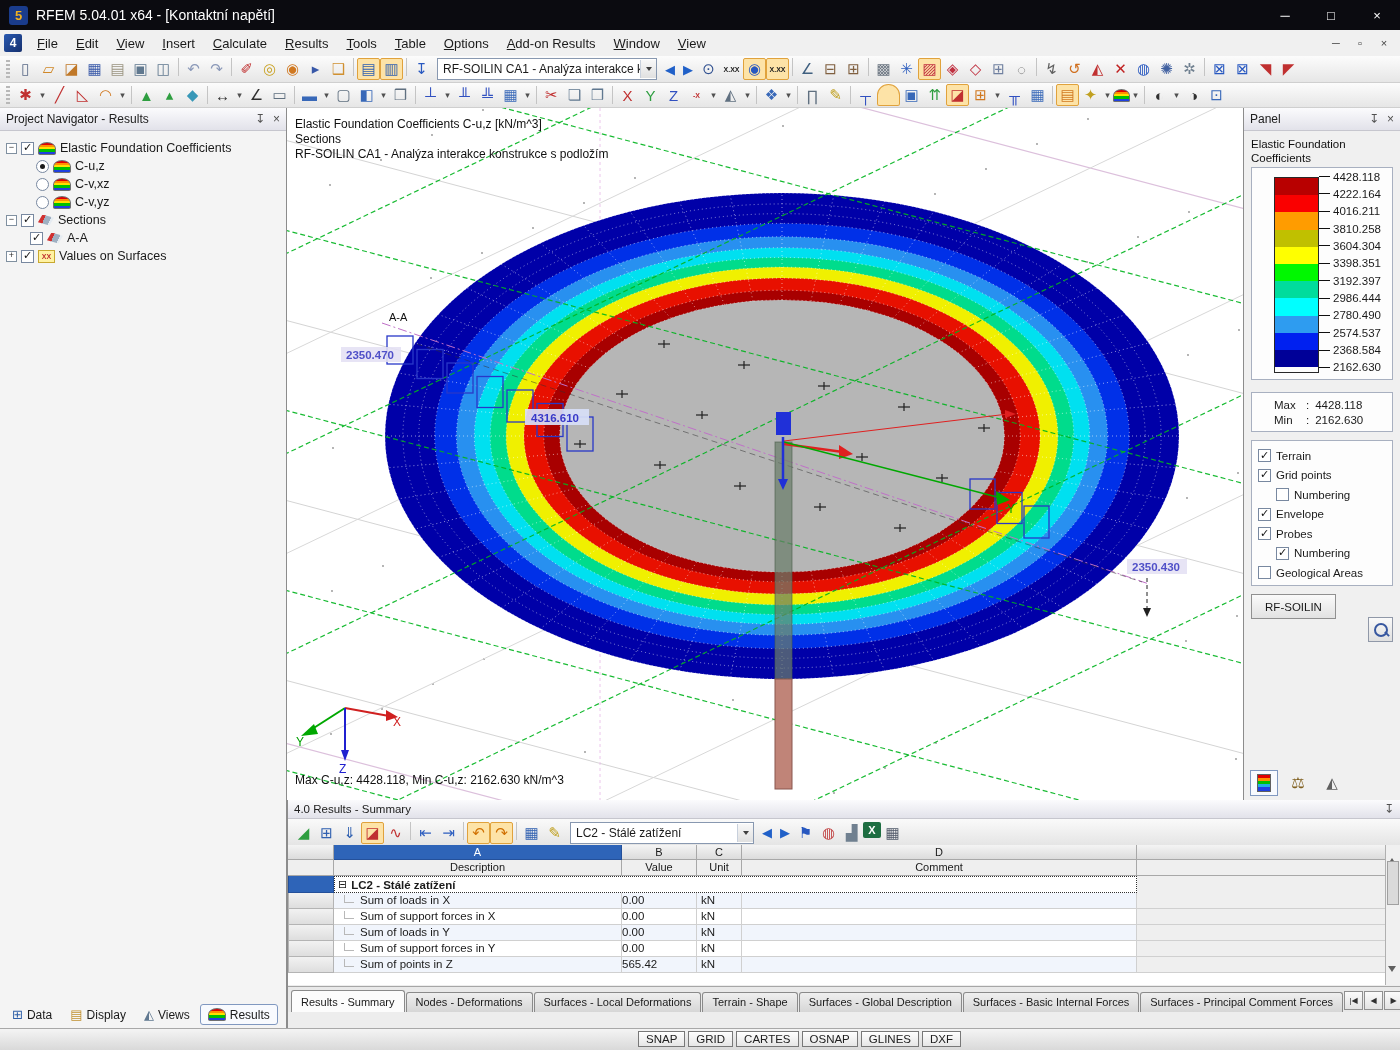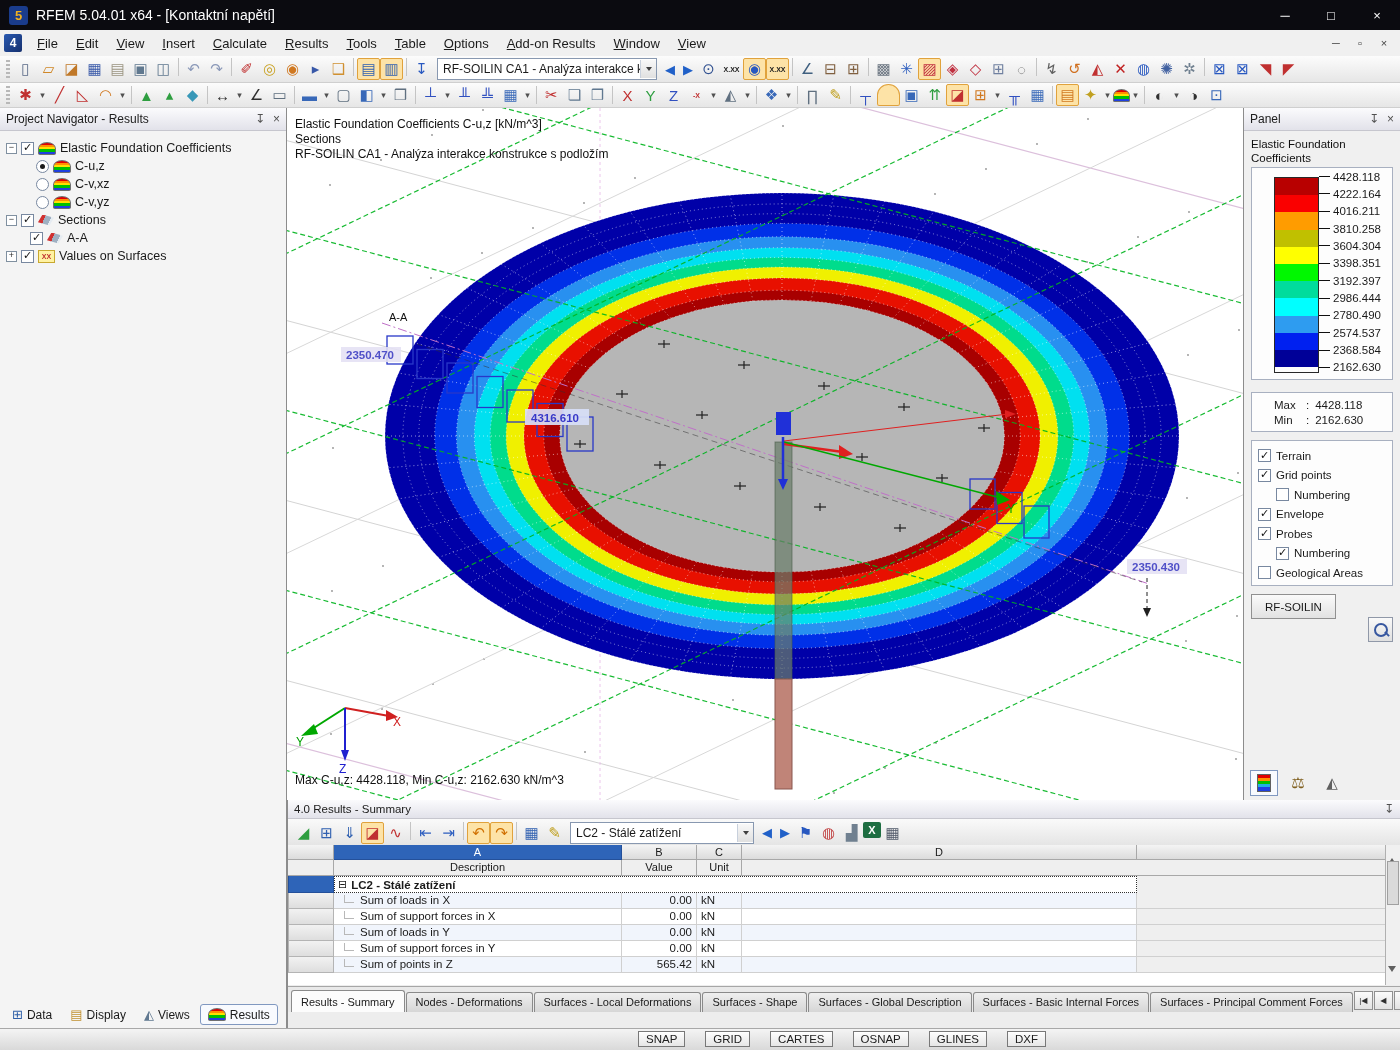--- a/index.html
+++ b/index.html
@@ -102,37 +102,37 @@
   .rh.selrh{background:#2E64B8;border-color:#24509A;}
   .grow{display:flex;height:17px;font-size:11.5px;font-weight:bold;align-items:stretch;}
   .gbody{width:803px;flex:none;box-sizing:border-box;border:1px dotted #303030;display:flex;align-items:center;padding-left:3px;gap:4px;background:#FFF;}
   .gicon{font-size:11px;font-weight:normal;}
   .drow{display:flex;height:16px;font-size:11.5px;align-items:stretch;}
   .drow .c{box-sizing:border-box;border-right:1px solid #D0D0D0;border-bottom:1px solid #D0D0D0;line-height:15px;background:#FFF;}
   .drow:nth-child(odd) .c{background:#F1F5FC;}
   .drow .cfill{background:#EFEFEF !important;}
   .cdesc{width:288px;flex:none;display:flex;align-items:center;}
   .cdesc::before{content:"";display:inline-block;width:9px;height:7px;border-left:1px solid #B8B8B8;border-bottom:1px solid #B8B8B8;margin:-4px 6px 0 10px;}
-  .cval{width:75px;flex:none;text-align:right;padding-right:4px;}
+  .cval{width:75px;flex:none;padding-right:4px;}
   .cunit{width:45px;flex:none;padding-left:4px;}
   .ccomment{width:395px;flex:none;}
   .cfill{flex:1;border-right:none !important;}
   .vscroll{position:absolute;right:0;top:0;width:15px;bottom:0;background:#F0F0F0;border-left:1px solid #B0B0B0;box-sizing:border-box;}
   .sarr{position:absolute;left:2px;width:9px;height:9px;}
   .sarr.up{top:4px;border-left:4.5px solid transparent;border-right:4.5px solid transparent;border-bottom:6px solid #606060;width:0;}
   .sarr.dn{bottom:4px;border-left:4.5px solid transparent;border-right:4.5px solid transparent;border-top:6px solid #606060;width:0;}
   .sthumb{position:absolute;left:1px;right:1px;top:16px;height:42px;background:#DADADA;border:1px solid #A0A0A0;}
   .dtabs{position:absolute;left:0;right:0;bottom:16px;height:25px;background:#E9E9E9;border-top:1px solid #A6A6A6;display:flex;align-items:flex-end;padding-left:3px;}
   .dtab{padding:3px 9px 4px 9px;border:1px solid #8A8A8A;border-bottom:none;background:linear-gradient(#EFEFEF,#D6D6D6);font-size:11px;border-radius:3px 3px 0 0;margin-right:1px;white-space:nowrap;}
   .dtab.on{background:#FCFCFC;padding-top:5px;}
   .tabnav{margin-left:auto;display:flex;gap:1px;margin-right:2px;margin-bottom:2px;}
   .tnbtn{width:17px;height:17px;border:1px solid #909090;background:linear-gradient(#FBFBFB,#E2E2E2);font-size:8px;display:flex;align-items:center;justify-content:center;color:#303030;}
   
   #statusbar{position:absolute;left:0;top:1028px;width:1400px;height:22px;background:linear-gradient(#F4F4F4,#D9D9D9);border-top:1px solid #A8A8A8;box-sizing:border-box;}
-  .sbtns{position:absolute;left:638px;top:2px;display:flex;gap:20px;}
+  .sbtns{position:absolute;left:638px;top:2px;display:flex;gap:3px;}
   .sbtn{border:1px solid #787878;background:linear-gradient(#FEFEFE,#E6E6E6);padding:1px 7px;font-size:11.5px;color:#202020;box-shadow:inset 0 1px 0 #FFF;}
 </style>
 </head>
 <body>
 
 <div id="app">
 
   <div id="titlebar">
     <span class="appico">5</span>
     <span class="ttl">RFEM 5.04.01 x64 - [Kontaktní napětí]</span>
@@ -819,20 +819,21 @@
         <div class="hcell w-b">B</div>
         <div class="hcell w-c">C</div>
         <div class="hcell w-d">D</div>
         <div class="hcell w-f"></div>
       </div>
       <div class="trowf hrow">
         <div class="hcell w-rh"></div>
         <div class="hcell w-a">Description</div>
         <div class="hcell w-b">Value</div>
         <div class="hcell w-c">Unit</div>
+        <div class="hcell w-d">Comment</div>
         <div class="hcell w-f"></div>
       </div>
       <div class="grow">
         <div class="rh selrh"></div>
         <div class="gbody">
           <span class="gicon">⊟</span>
           <span>LC2 - Stálé zatížení</span>
         </div>
         <div class="cfill" style="background:#EFEFEF"></div>
       </div>
@@ -887,21 +888,21 @@
       <div class="vscroll">
         <i class="sarr up"></i>
         <i class="sthumb"></i>
         <i class="sarr dn"></i>
       </div>
     </div>
     <div class="dtabs">
       <div class="dtab on">Results - Summary</div>
         <div class="dtab">Nodes - Deformations</div>
         <div class="dtab">Surfaces - Local Deformations</div>
-        <div class="dtab">Surfaces - Shape</div>
+        <div class="dtab">Terrain - Shape</div>
         <div class="dtab">Surfaces - Global Description</div>
         <div class="dtab">Surfaces - Basic Internal Forces</div>
         <div class="dtab">Surfaces - Principal Comment Forces</div>
       <span class="tabnav">
         <span class="tnbtn">|◀</span>
         <span class="tnbtn">◀</span>
         <span class="tnbtn">▶</span>
 
       </span>
     </div>

